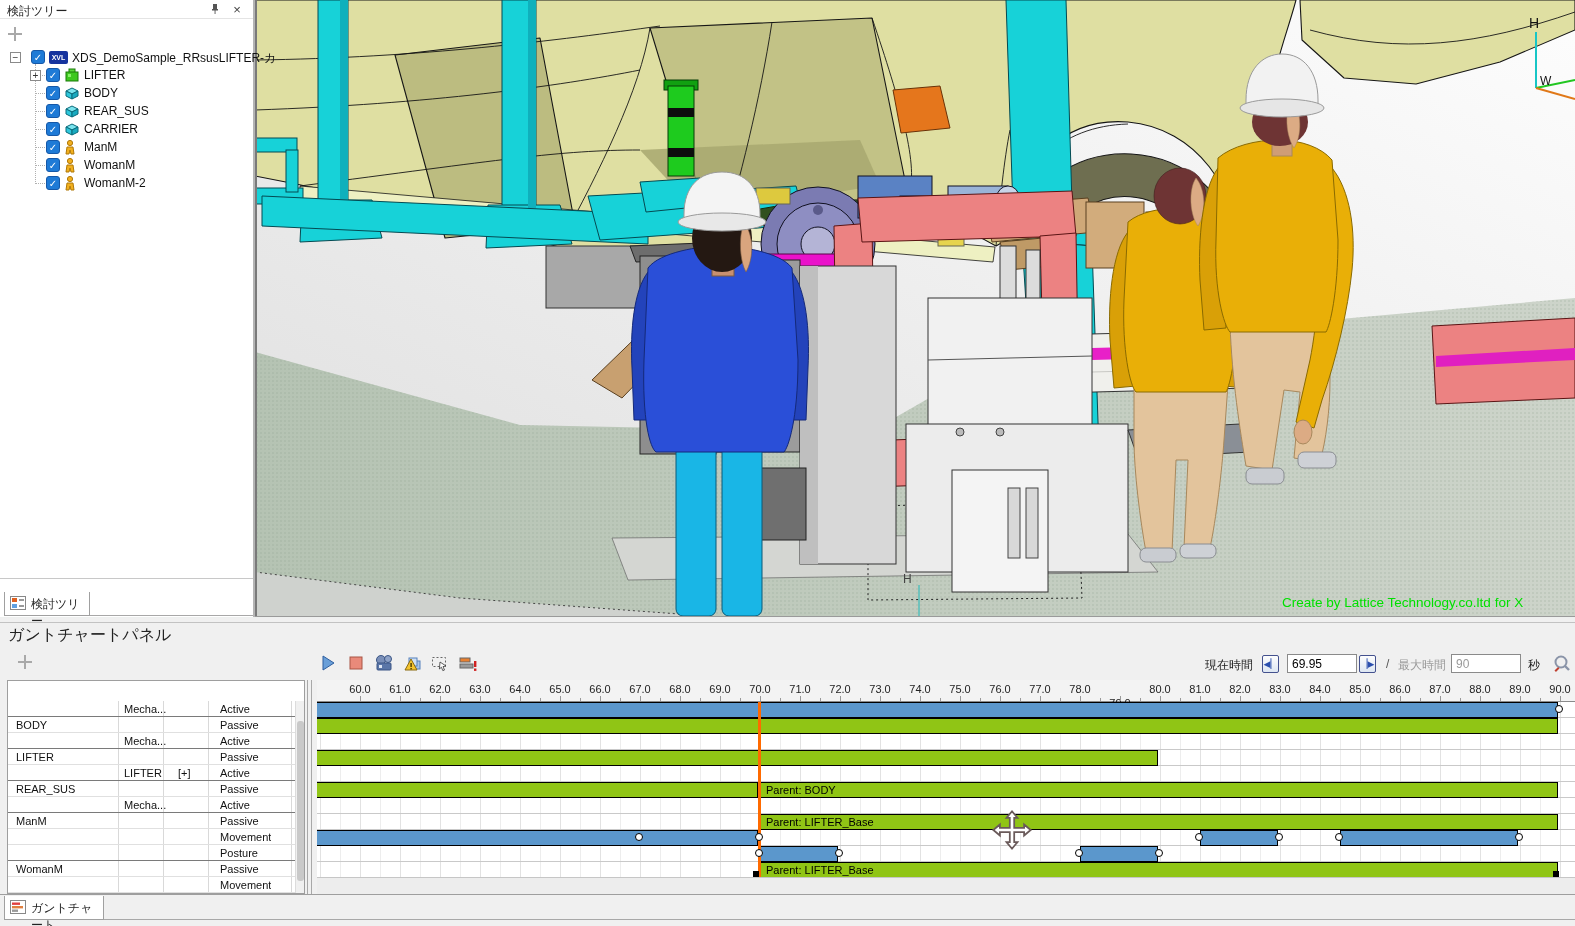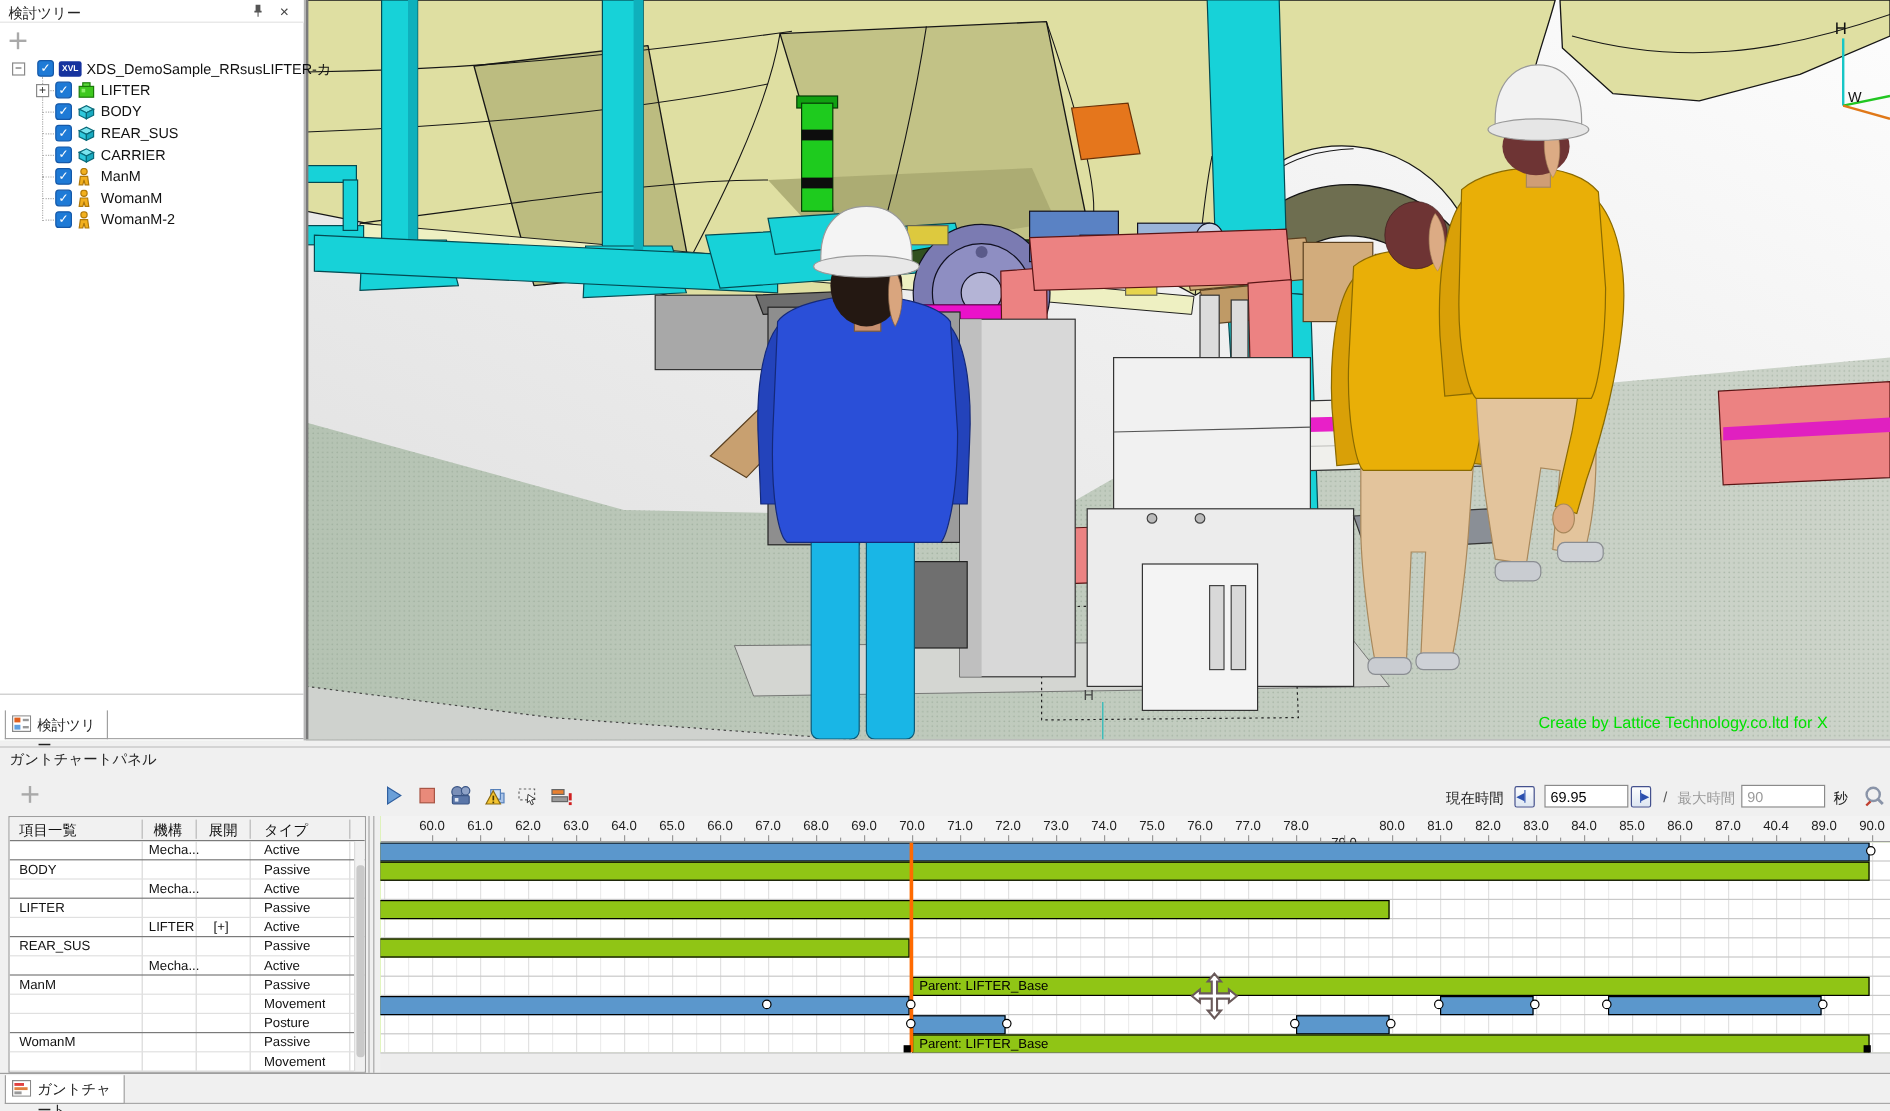--- a/index.html
+++ b/index.html
@@ -38,21 +38,21 @@
   .bottom-tab .tl { position:absolute; left:26px; top:4px; }
   .strip-line { position:absolute; height:1px; background:#a8a8a8; }
 
   
   #viewport { left:255px; top:0; width:1320px; height:617px; background:#ececec;
     border-bottom:1px solid #9a9a9a; overflow:hidden; }
   #viewport svg { display:block; }
 
   
   #gantt-panel { left:0; top:618px; width:1575px; height:308px; background:#f0f0f0; }
-  #gantt-title { position:absolute; left:8px; top:7px; font-size:12px; color:#222; }
+  #gantt-title { position:absolute; left:8px; top:7px; font-size:16px; color:#222; }
   .tbtn { position:absolute; top:35px; width:22px; height:20px; }
   .tbtn svg { display:block; }
   #gc-right { position:absolute; top:36px; right:0; left:1190px; height:20px; font-size:12px; color:#222; }
   #gc-right .lab1 { position:absolute; left:15px; top:3px; }
   #gc-right .lab2 { position:absolute; left:208px; top:3px; color:#9a9a9a; }
   #gc-right .slash { position:absolute; left:196px; top:3px; color:#555; }
   .stepbtn { position:absolute; top:1px; width:17px; height:18px; background:linear-gradient(#fdfdfd,#dde6f2);
     border:1px solid #44518e; border-radius:2px; color:#2b4fae; font-size:9px;
     text-align:center; line-height:16px; }
   .timeinput { position:absolute; top:0; height:19px; border:1px solid #8a8a8a; background:#fff;
@@ -465,30 +465,20 @@
       <span class="mag">
         <svg width="20" height="20">
             <circle cx="9" cy="8" r="5.5" fill="none" stroke="#8a94a8" stroke-width="2"></circle>
             <line x1="13" y1="12" x2="17" y2="16" stroke="#8a94a8" stroke-width="2.4"></line>
             <rect x="4" y="13" width="2" height="5" fill="#c04030" transform="rotate(45 5 15.5)"></rect>
           </svg>
       </span>
     </div>
 
     <div id="gtable">
-      <div class="gt-header">
-        <span class="hc" style="left:8px">項目一覧</span>
-        <span class="hc" style="left:120px">機構</span>
-        <span class="hc" style="left:166px">展開</span>
-        <span class="hc" style="left:212px">タイプ</span>
-        <span class="hsep" style="left:110px"></span>
-          <span class="hsep" style="left:155px"></span>
-        <span class="hsep" style="left:200px"></span>
-          <span class="hsep" style="left:283px"></span>
-      </div>
       <div id="gt-body">
           <div class="gt-col-line" style="left: 110px; top: 20px; height: 194px;"></div>
           <div class="gt-col-line" style="left: 155px; top: 20px; height: 194px;"></div>
           <div class="gt-col-line" style="left: 200px; top: 20px; height: 194px;"></div>
           <div class="gt-col-line" style="left: 283px; top: 20px; height: 194px;"></div>
           <div class="gt-row heavy" style="top: 20px;">
             <div class="c" style="left: 116px;">Mecha...</div>
             <div class="c" style="left: 212px;">Active</div>
           </div>
           <div class="gt-row light" style="top: 36px;">
@@ -564,21 +554,21 @@
           <div class="rlabel" style="left: 763px;">78.0</div>
           <div class="rlabel" style="left: 803px; margin-top: 14px;">79.0</div>
           <div class="rlabel" style="left: 843px;">80.0</div>
           <div class="rlabel" style="left: 883px;">81.0</div>
           <div class="rlabel" style="left: 923px;">82.0</div>
           <div class="rlabel" style="left: 963px;">83.0</div>
           <div class="rlabel" style="left: 1003px;">84.0</div>
           <div class="rlabel" style="left: 1043px;">85.0</div>
           <div class="rlabel" style="left: 1083px;">86.0</div>
           <div class="rlabel" style="left: 1123px;">87.0</div>
-          <div class="rlabel" style="left: 1163px;">40.4</div>
+          <div class="rlabel" style="left: 1163px;">88.0</div>
           <div class="rlabel" style="left: 1203px;">89.0</div>
           <div class="rlabel" style="left: 1243px;">90.0</div>
           <div class="tick" style="left: 43px; height: 5px;"></div>
           <div class="tick" style="left: 63px; height: 3px;"></div>
           <div class="tick" style="left: 83px; height: 5px;"></div>
           <div class="tick" style="left: 103px; height: 3px;"></div>
           <div class="tick" style="left: 123px; height: 5px;"></div>
           <div class="tick" style="left: 143px; height: 3px;"></div>
           <div class="tick" style="left: 163px; height: 5px;"></div>
           <div class="tick" style="left: 183px; height: 3px;"></div>
@@ -707,20 +697,21 @@
           <div class="grow" style="top: 16px;">
             <div class="bar green" style="left: -1px; width: 1242px;"></div>
           </div>
           <div class="grow" style="top: 32px;"></div>
           <div class="grow" style="top: 48px;">
             <div class="bar green" style="left: -1px; width: 842px;"></div>
           </div>
           <div class="grow" style="top: 64px;"></div>
           <div class="grow" style="top: 80px;">
             <div class="bar green" style="left: -1px; width: 442px;"></div>
+            <div class="bar green" style="left: 443px; width: 798px;"><span class="blab">Parent: BODY</span></div>
           </div>
           <div class="grow" style="top: 96px;"></div>
           <div class="grow" style="top: 112px;">
             <div class="bar green" style="left: 443px; width: 798px;"><span class="blab">Parent: LIFTER_Base</span></div>
           </div>
           <div class="grow" style="top: 128px;">
             <div class="bar blue" style="left: -1px; width: 442px;"></div>
             <div class="hcirc" style="left: 318px;"></div>
             <div class="hcirc" style="left: 438px;"></div>
             <div class="bar blue" style="left: 883px; width: 78px;"></div>

